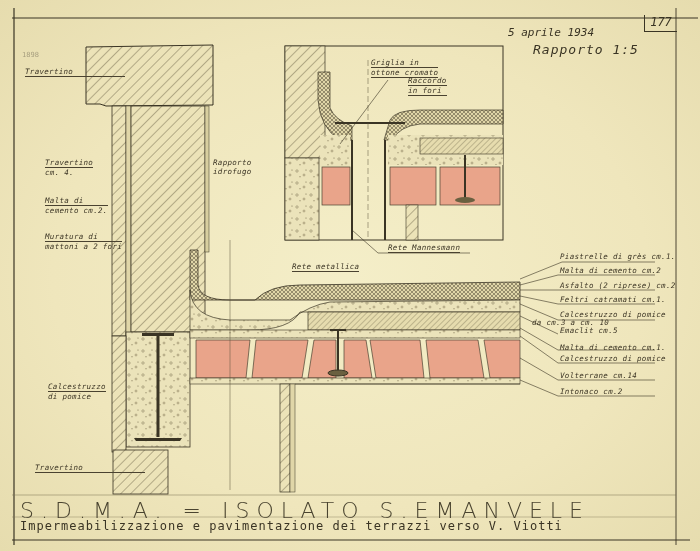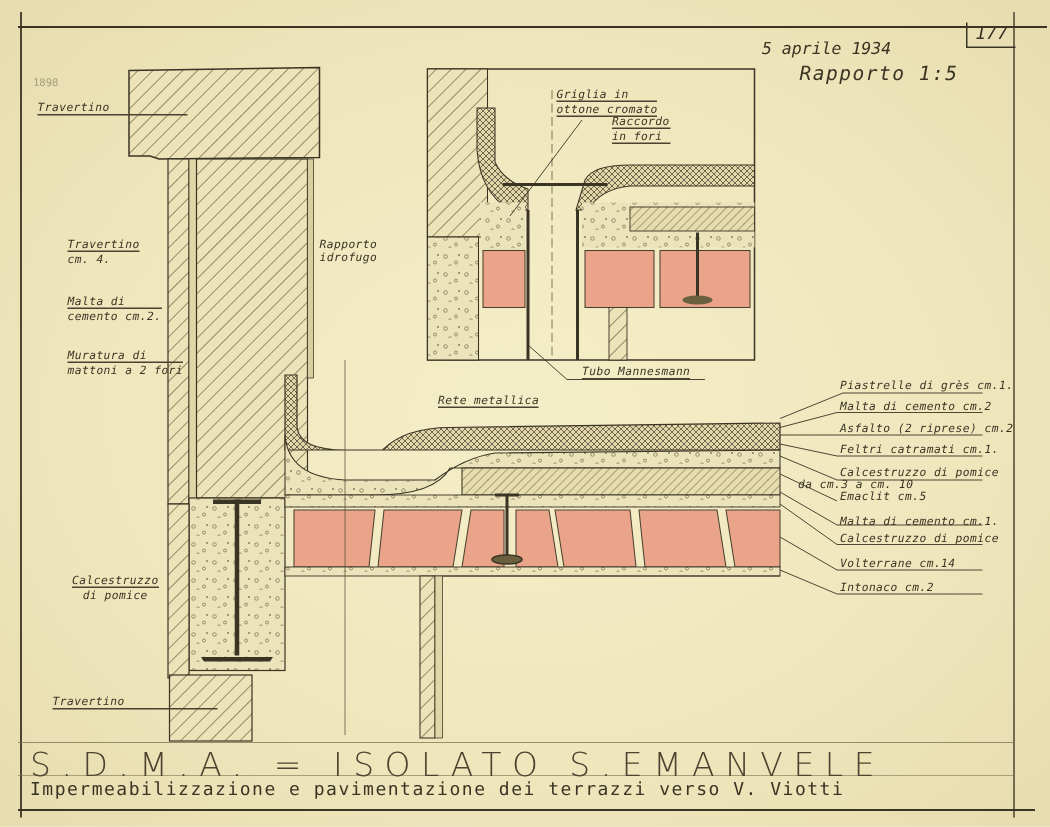--- a/index.html
+++ b/index.html
@@ -147,40 +147,40 @@
     <div>cm. 4.</div>
   </div>
   <div class="lbl" style="left:45px;top:196px;">
     <div class="ul">Malta di</div>
     <div>cemento cm.2.</div>
   </div>
   <div class="lbl" style="left:45px;top:232px;">
     <div class="ul">Muratura di</div>
     <div>mattoni a 2 fori</div>
   </div>
-  <div class="lbl" style="left:48px;top:382px;text-align:center;">
+  <div class="lbl" style="left:48px;top:382px;">
     <div class="ul">Calcestruzzo</div>
     <div>di pomice</div>
   </div>
   <div class="lbl ul" style="left:35px;top:463px;width:110px;">Travertino</div>
 
   <div class="lbl" style="left:213px;top:158px;">
     <div>Rapporto</div>
     <div>idrofugo</div>
   </div>
 
   <div class="lbl" style="left:356px;top:58px;margin-left:15px;">
     <div class="ul">Griglia in</div>
     <div class="ul">ottone cromato</div>
   </div>
   <div class="lbl" style="left:408px;top:76px;">
     <div class="ul">Raccordo</div>
     <div class="ul">in fori</div>
   </div>
-  <div class="lbl ul" style="left:388px;top:243px;">Tubo Mannesmann</div>
+  <div class="lbl ul" style="left:388px;top:243px;">Rete Mannesmann</div>
   <div class="lbl ul" style="left:292px;top:262px;">Rete metallica</div>
 
   <div class="lbl" style="left:560px;top:252px;">Piastrelle di grès cm.1.</div>
   <div class="lbl" style="left:560px;top:266px;">Malta di cemento cm.2</div>
   <div class="lbl" style="left:560px;top:281px;">Asfalto (2 riprese) cm.2</div>
   <div class="lbl" style="left:560px;top:295px;">Feltri catramati cm.1.</div>
   <div class="lbl" style="left:560px;top:310px;">Calcestruzzo di pomice</div>
   <div class="lbl" style="left:532px;top:318px;">da cm.3 a cm. 10</div>
   <div class="lbl" style="left:560px;top:326px;">Emaclit cm.5</div>
   <div class="lbl" style="left:560px;top:343px;">Malta di cemento cm.1.</div>

